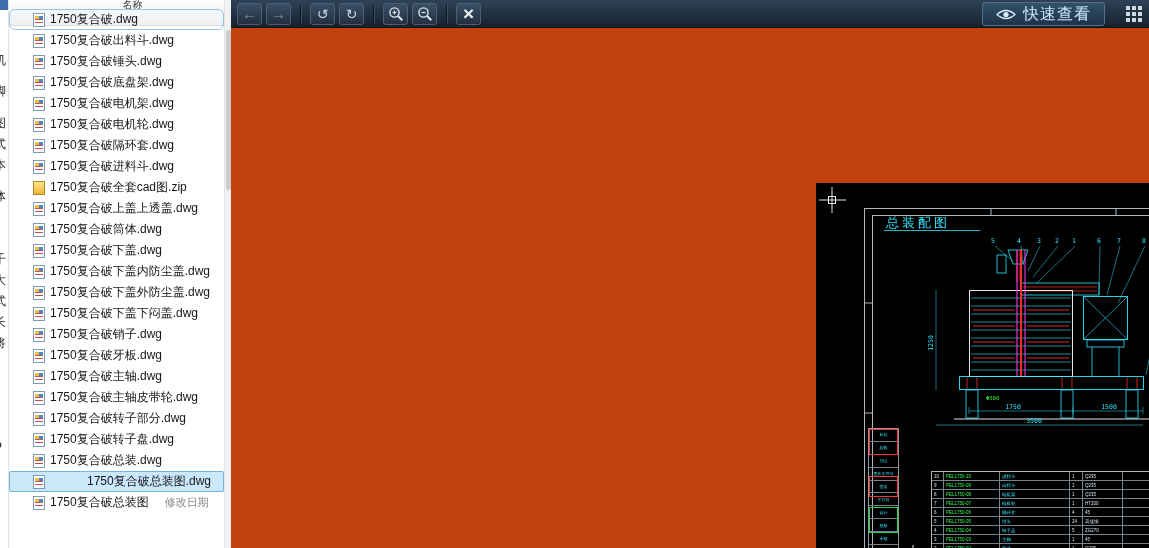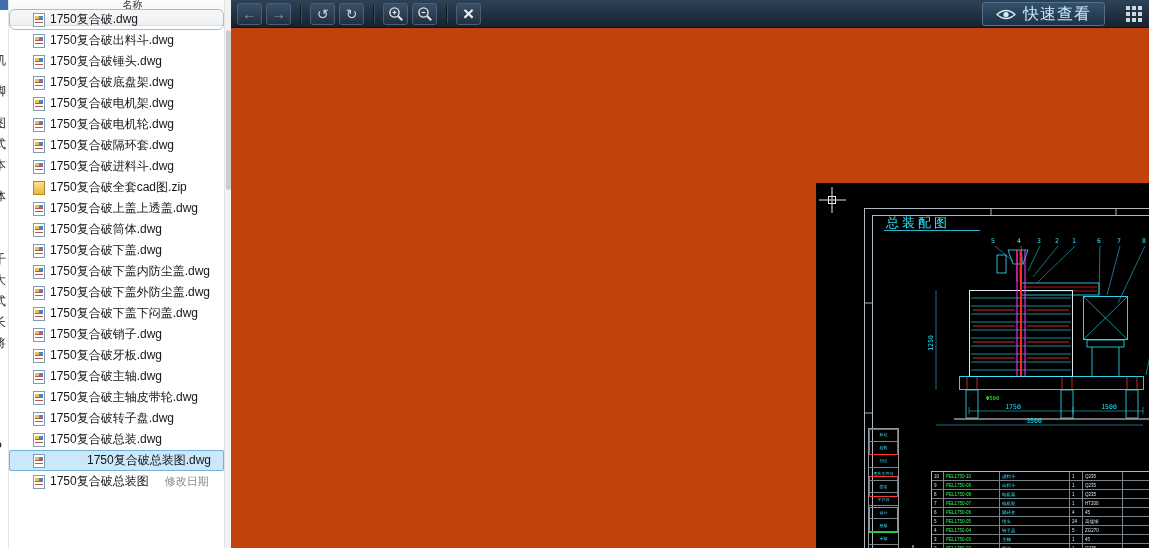--- a/index.html
+++ b/index.html
@@ -154,20 +154,24 @@
           <span class="file-icon icon-dwg"></span>
           <span class="file-name">1750复合破牙板.dwg</span>
         </div>
         <div class="file-row">
           <span class="file-icon icon-dwg"></span>
           <span class="file-name">1750复合破主轴.dwg</span>
         </div>
         <div class="file-row">
           <span class="file-icon icon-dwg"></span>
           <span class="file-name">1750复合破主轴皮带轮.dwg</span>
+        </div>
+        <div class="file-row">
+          <span class="file-icon icon-dwg"></span>
+          <span class="file-name">1750复合破转子部分.dwg</span>
         </div>
         <div class="file-row">
           <span class="file-icon icon-dwg"></span>
           <span class="file-name">1750复合破转子盘.dwg</span>
         </div>
         <div class="file-row">
           <span class="file-icon icon-dwg"></span>
           <span class="file-name">1750复合破总装.dwg</span>
         </div>
         <div class="file-row selected">

